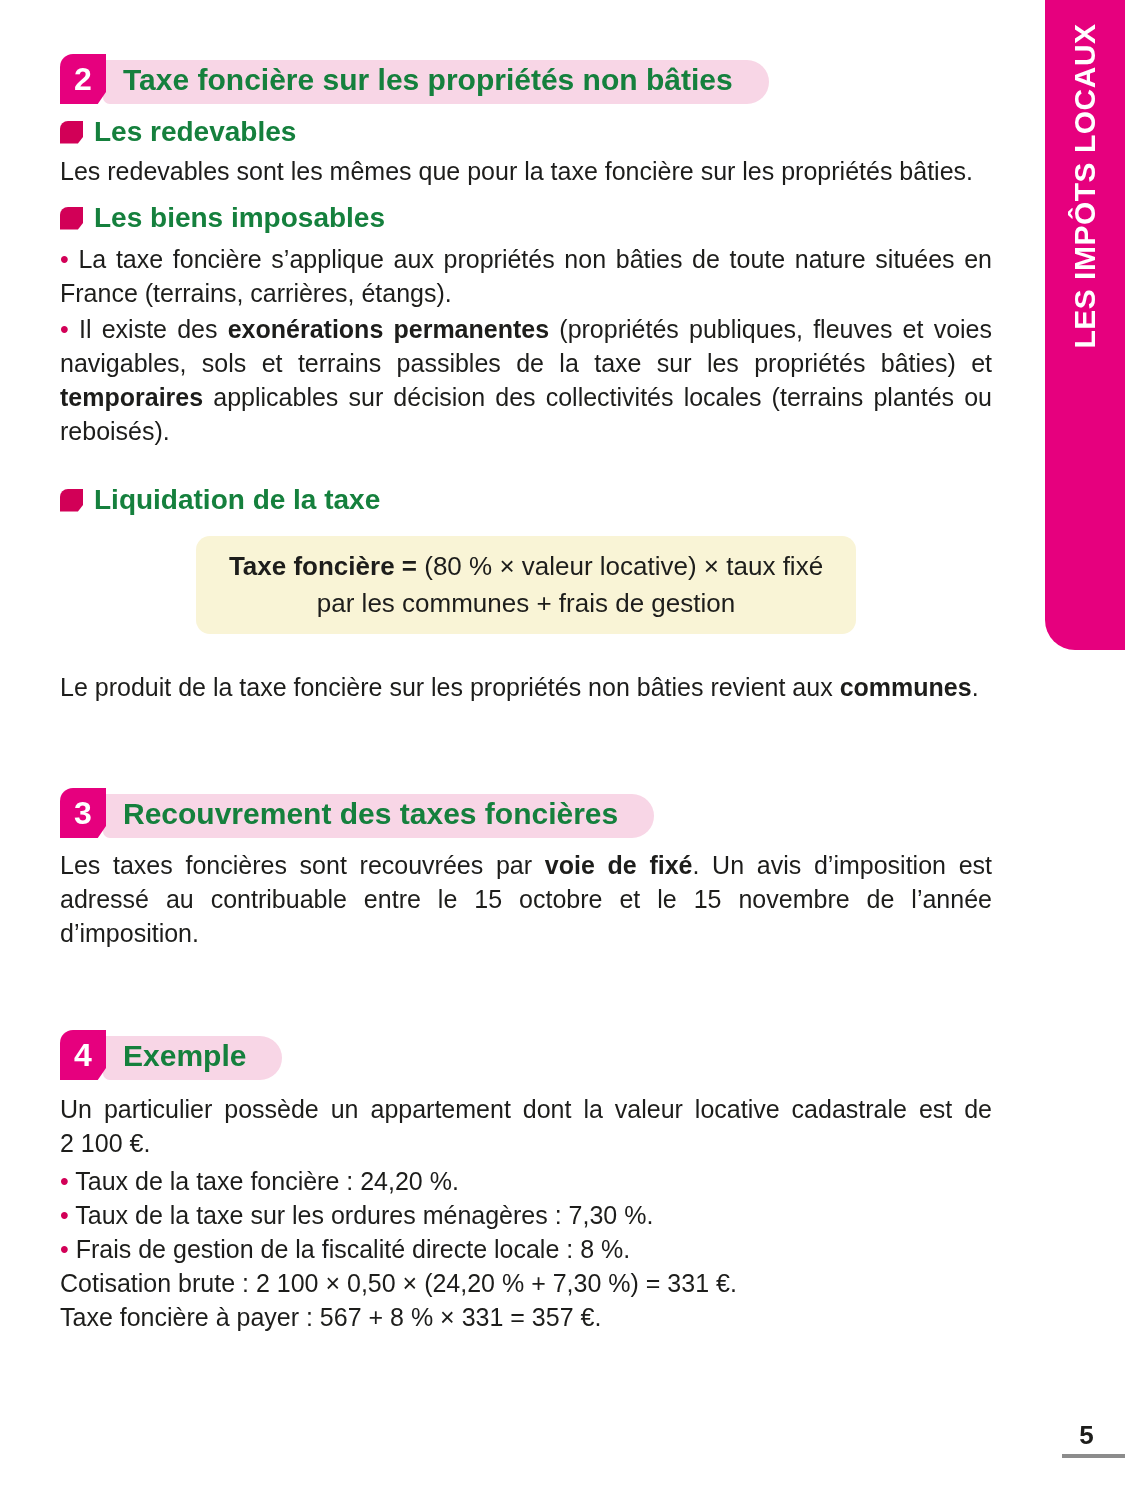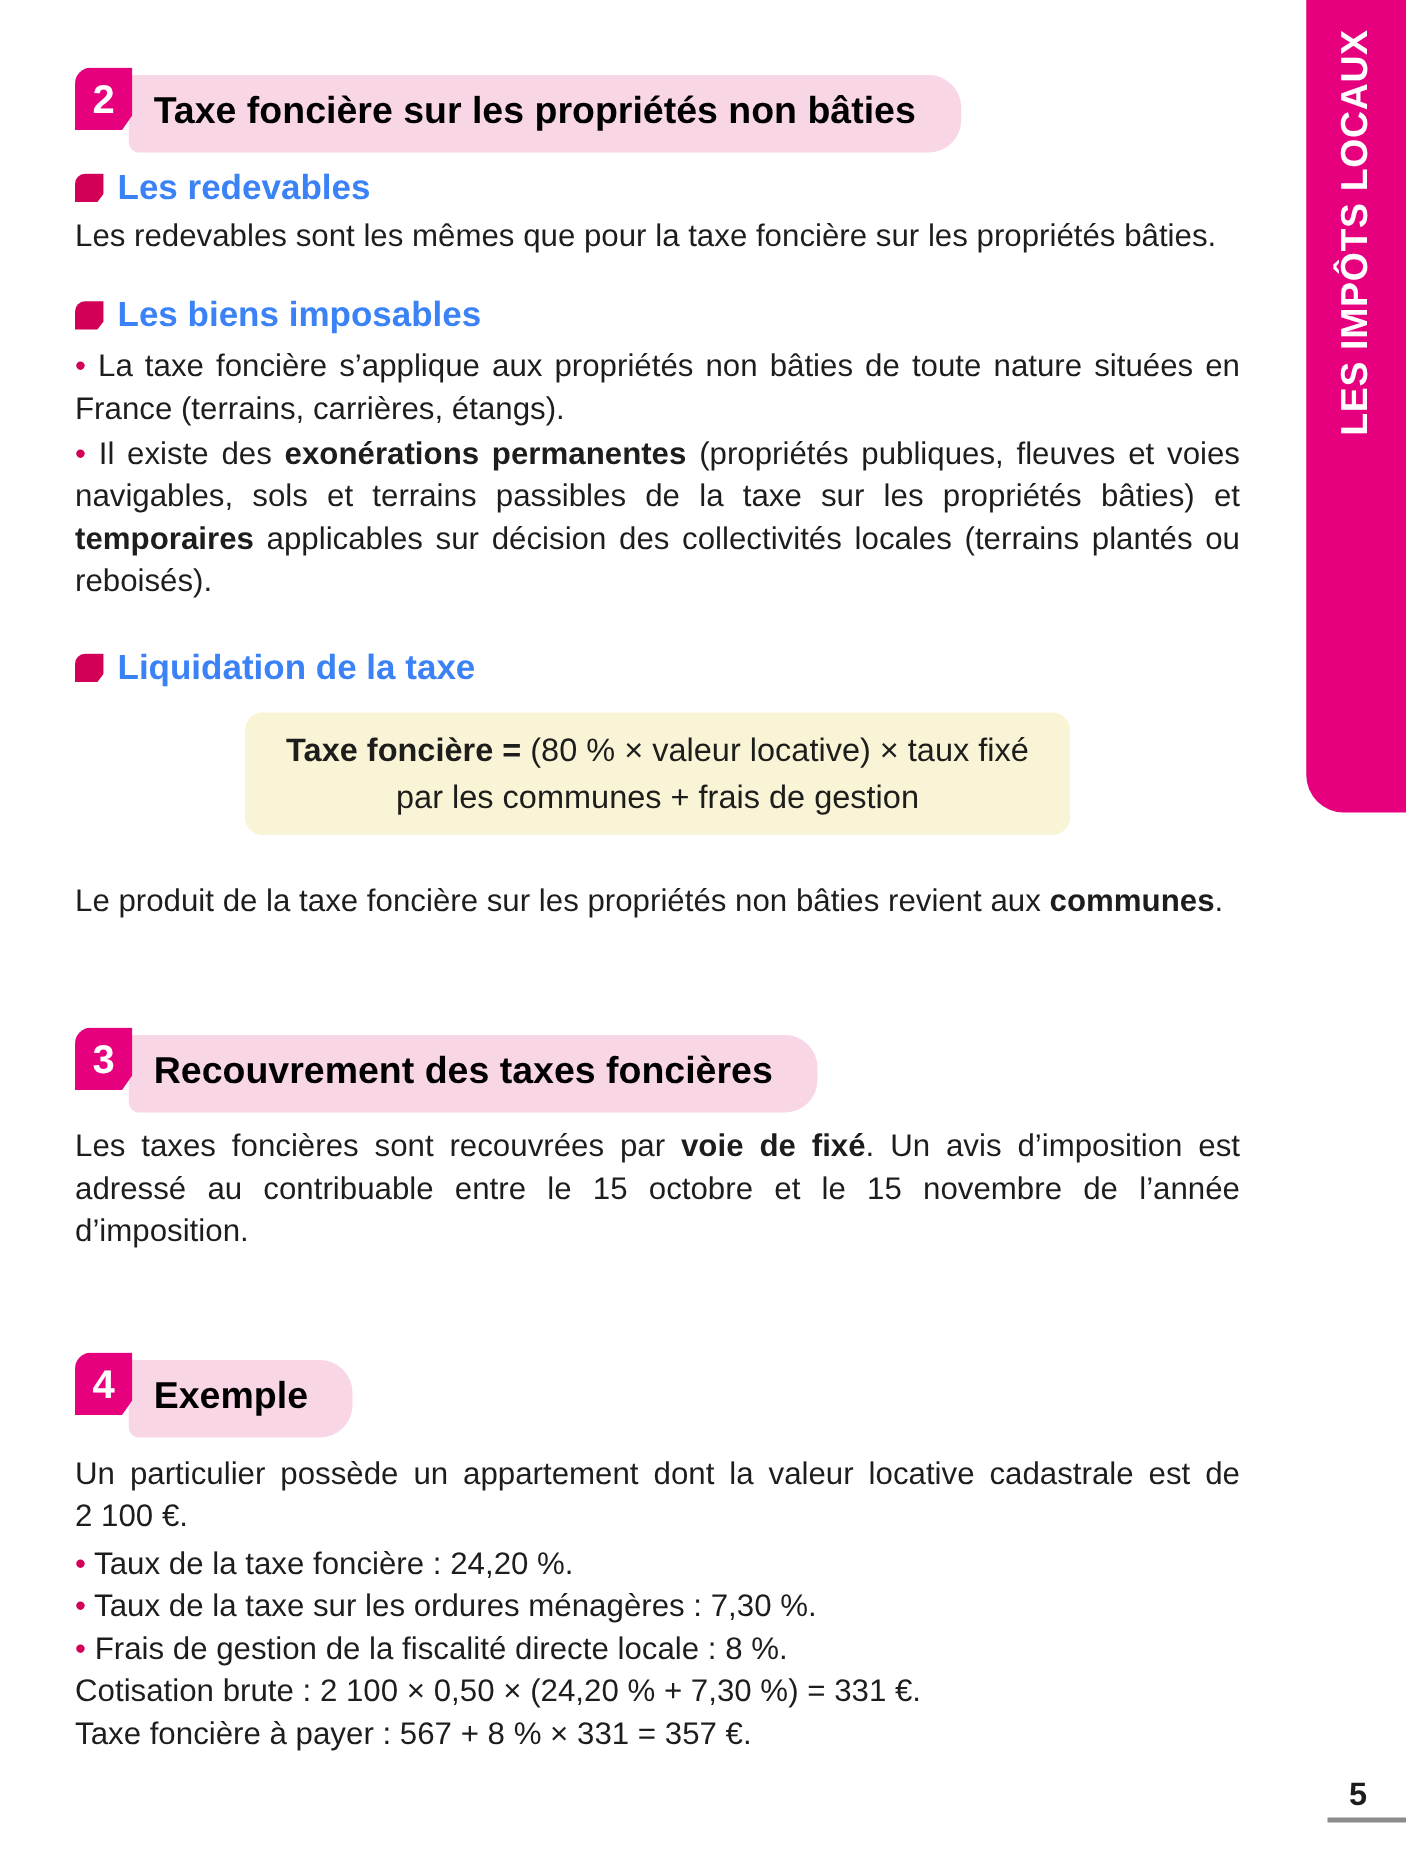--- a/index.html
+++ b/index.html
@@ -52,37 +52,37 @@
     font-weight: bold;
     font-size: 32px;
     display: flex; align-items: center; justify-content: center;
     border-radius: 13px 0 0 0;
     clip-path: polygon(0 0, 100% 0, 100% 76%, 82% 100%, 0 100%);
     position: relative; z-index: 2;
     flex: 0 0 46px;
   }
   .sec-pill {
     background: #f8d6e6;
-    height: 62px;
+    height: 44px;
     margin-top: 6px;
     margin-left: -3px;
     display: flex; align-items: center;
     padding: 0 36px 4px 20px;
     border-radius: 0 26px 26px 8px;
     font-size: 30px;
     font-weight: bold;
-    color: #000000;
+    color: #15803d;
     white-space: nowrap;
     position: relative; z-index: 1;
   }
 
   
   .sub-head {
     display: flex; align-items: center; gap: 11px;
-    color: #3b82f6;
+    color: #15803d;
     font-weight: bold;
     font-size: 28px;
   }
   .sub-head .sq {
     width: 23px; height: 23px;
     background: #d20057;
     border-radius: 8px 0 0 0;
     clip-path: polygon(0 0, 100% 0, 100% 72%, 78% 100%, 0 100%);
     flex: 0 0 23px;
   }
@@ -103,21 +103,21 @@
     padding: 12px 20px;
     text-align: center;
     font-size: 26px;
     line-height: 37px;
   }
 
   
   #sec2-header       { margin-top: 54px; }
   #redevables-head   { margin-top: 12px; }
   #redevables-body   { margin-top: 6px; }
-  #biens-head        { margin-top: 30px; }
+  #biens-head        { margin-top: 14px; }
   #biens-b1          { margin-top: 8px; }
   #biens-b2          { margin-top: 2px; }
   #liquidation-head  { margin-top: 36px; }
   #produit-body      { margin-top: 36px; }
   #sec3-header       { margin-top: 84px; }
   #sec3-body         { margin-top: 10px; }
   #sec4-header       { margin-top: 80px; }
   #ex-intro          { margin-top: 12px; }
   #ex-b1             { margin-top: 4px; }
   #ex-calc2          { margin-bottom: 0; }

